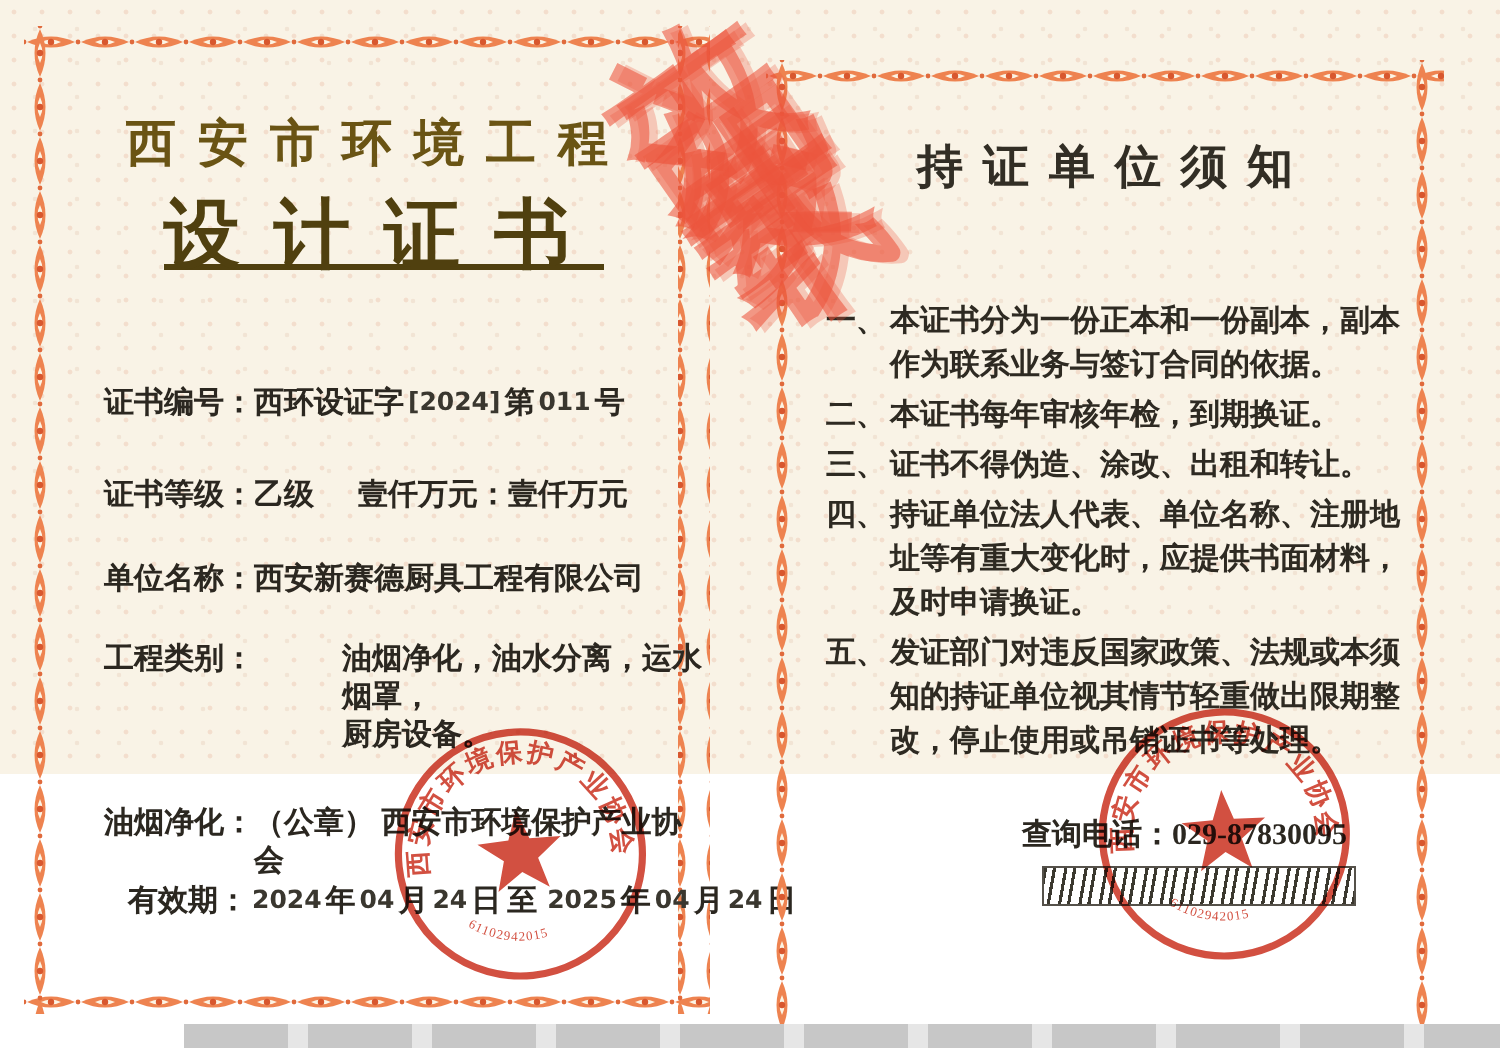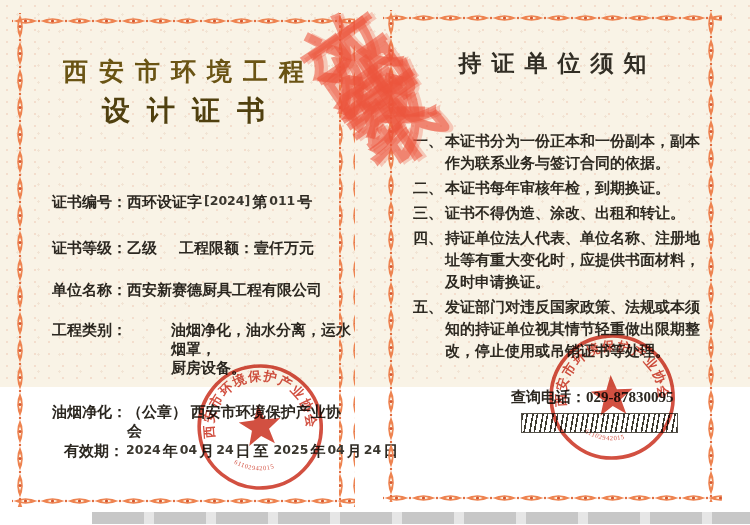--- a/index.html
+++ b/index.html
@@ -19,27 +19,27 @@
     background-position:0 0, 7px 6px;
   }
   .table-edge{
     position:absolute;left:92px;right:0;top:512px;height:12px;
     background:repeating-linear-gradient(90deg,#c7c7c7 0 52px,#e6e6e6 52px 62px);
   }
   
   .page{position:absolute;}
   .page-border{position:absolute;left:0;top:0;}
   #page-left{left:12px;top:13px;width:343px;height:494px;}
-  #page-right{left:383px;top:10px;width:339px;height:492px;}
+  #page-right{left:383px;top:30px;width:339px;height:492px;}
   .abs{position:absolute;}
   
   .cert-title1{left:0;right:0;top:42px;text-align:center;font-size:25px;font-weight:700;
     letter-spacing:11px;text-indent:11px;color:#6a5414;}
-  .cert-title2{left:0;right:0;top:79px;text-align:center;font-size:28px;font-weight:700;
-    letter-spacing:17px;text-indent:17px;color:#50400f;}
+  .cert-title2{left:0;right:0;top:79px;text-align:center;font-size:38px;font-weight:700;
+    letter-spacing:17px;text-indent:17px;color:#50400f;text-decoration:underline;}
   .copy-label{left:0;right:0;top:136px;text-align:center;font-size:14px;font-weight:600;
     letter-spacing:7px;text-indent:7px;color:#474034;}
   .field{left:40px;display:flex;font-size:15px;color:#2b2720;font-weight:700;line-height:19px;}
   .field .lbl{flex:none;}
   .field .val{font-weight:600;white-space:pre-line;}
   .typed{font-family:"DejaVu Sans","Liberation Sans",sans-serif;font-size:12.5px;
     font-weight:700;color:#3a372f;position:relative;top:-2px;padding:0 2px;}
   .gap-l{margin-left:22px;}
   
   .notice-title{left:0;right:0;top:38px;text-align:center;font-size:23px;font-weight:700;
@@ -106,21 +106,21 @@
       <span class="val">西环设证字</span>
       <span class="typed">[2024]</span>
       <span class="val">第</span>
       <span class="typed">011</span>
       <span class="val">号</span>
     </div>
 
     <div class="abs field" style="top:226px;">
       <span class="lbl">证书等级：</span>
       <span class="val">乙级</span>
-      <span class="lbl gap-l">工程限额：</span>
+      <span class="lbl gap-l">壹仟万元：</span>
       <span class="val">壹仟万元</span>
     </div>
 
     <div class="abs field" style="top:268px;">
       <span class="lbl">单位名称：</span>
       <span class="val">西安新赛德厨具工程有限公司</span>
     </div>
 
     <div class="abs field" style="top:308px;gap:44px;">
       <span class="lbl">工程类别：</span>

